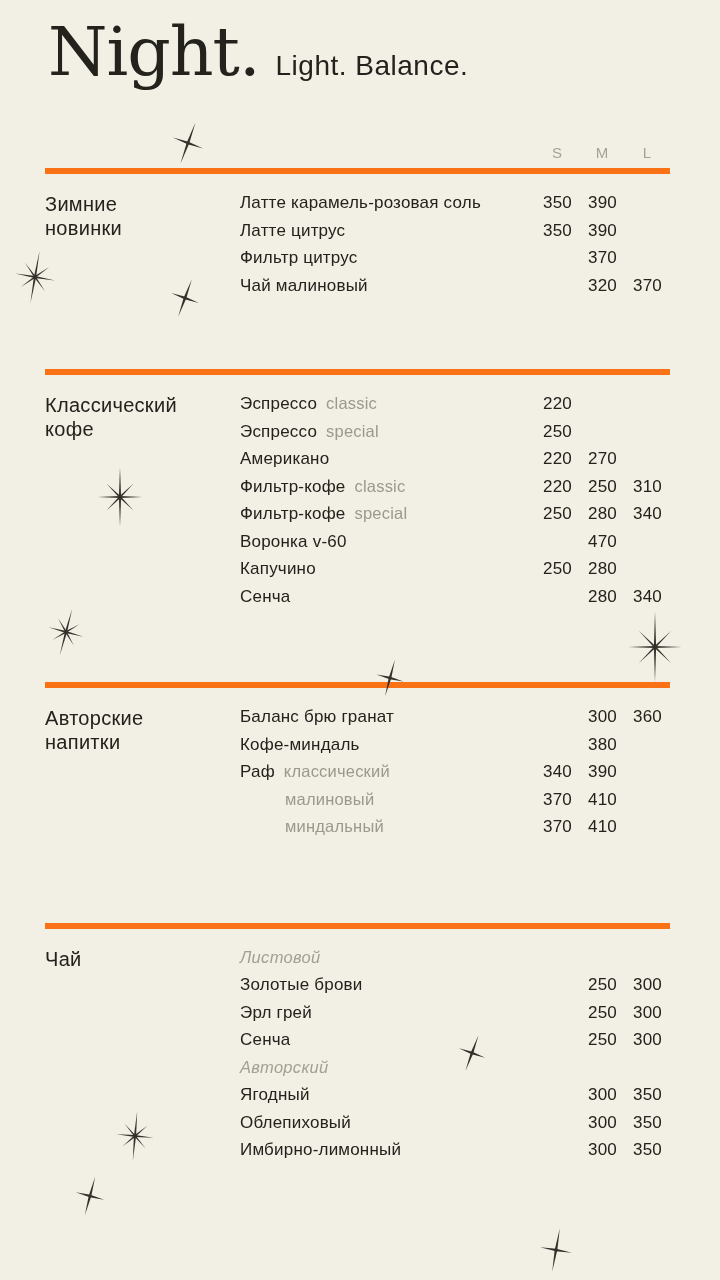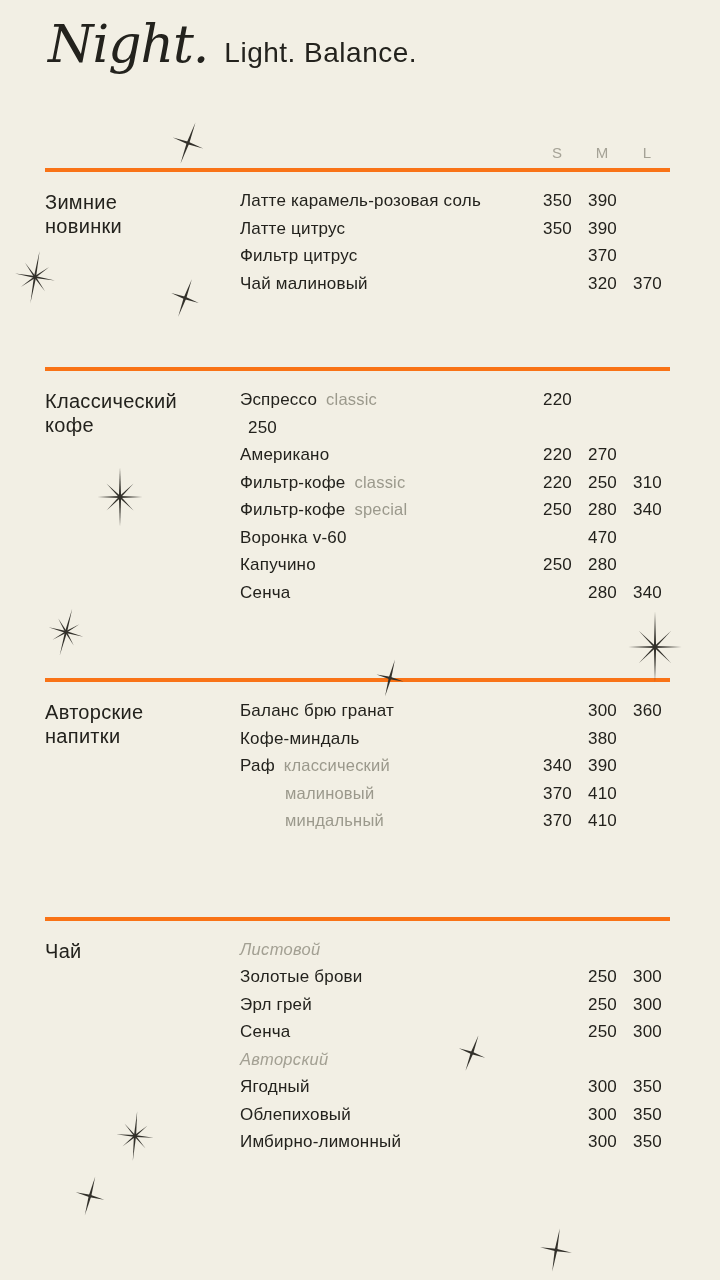--- a/index.html
+++ b/index.html
@@ -17,23 +17,22 @@
   .header {
     position: absolute;
     left: 48px; top: 18px;
     display: flex;
     align-items: baseline;
     gap: 16px;
     white-space: nowrap;
   }
   .brand-script {
     font-family: "DejaVu Serif", serif;
-    font-style: italic;
     font-weight: 400;
-    font-size: 52px;
+    font-size: 68px;
     line-height: 1;
     letter-spacing: -1px;
   }
   .brand-rest {
     font-size: 28px;
     font-weight: 500;
     letter-spacing: 0.5px;
     line-height: 1;
   }
 
@@ -53,21 +52,21 @@
   }
   .size-cell {
     width: 45px;
     text-align: center;
     font-size: 15px;
     letter-spacing: 1px;
     color: #a5a296;
   }
 
   .section {
-    border-top: 4px solid #f97316;
+    border-top: 6px solid #f97316;
     display: grid;
     grid-template-columns: 195px 1fr;
     padding-top: 15px;
   }
   .section:nth-of-type(1) { padding-bottom: 70px; }
   .section:nth-of-type(2) { padding-bottom: 72px; }
   .section:nth-of-type(3) { padding-bottom: 82px; }
   .section:nth-of-type(4) { padding-bottom: 40px; }
 
   .section-title {
@@ -163,20 +162,21 @@
     <div class="section-title">Классический<br>кофе</div>
     <div class="rows">
   <div class="row">
     <span class="name"><span>Эспрессо</span><span class="variant gap">classic</span></span>
     <span class="price">220</span>
     <span class="price"></span>
     <span class="price"></span>
   </div>
 
   <div class="row">
+    <span class="name"><span>Эспрессо</span><span class="variant gap">special</span></span>
     <span class="price">250</span>
     <span class="price"></span>
     <span class="price"></span>
   </div>
 
   <div class="row">
     <span class="name"><span>Американо</span></span>
     <span class="price">220</span>
     <span class="price">270</span>
     <span class="price"></span>

